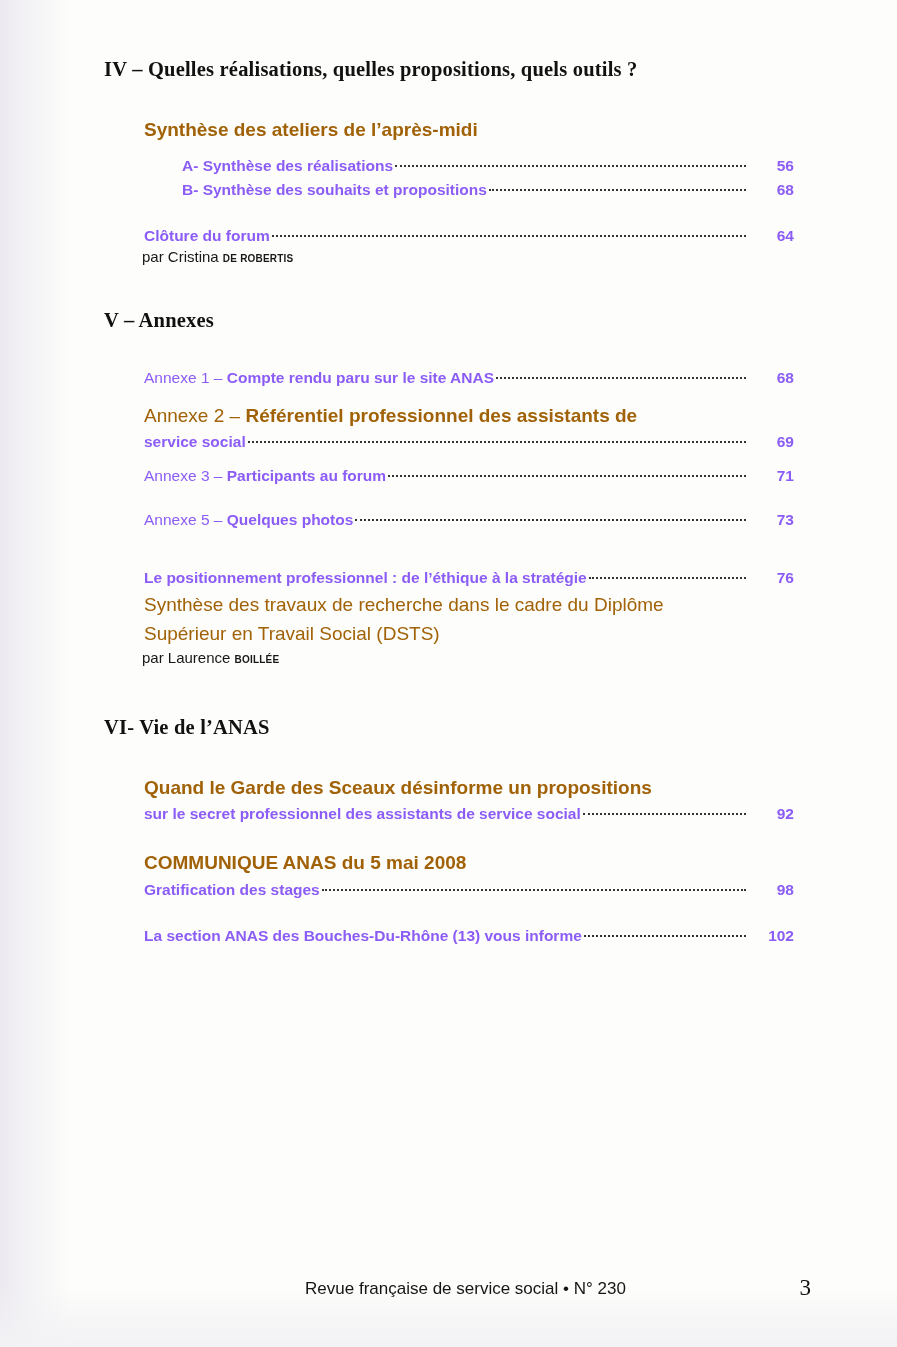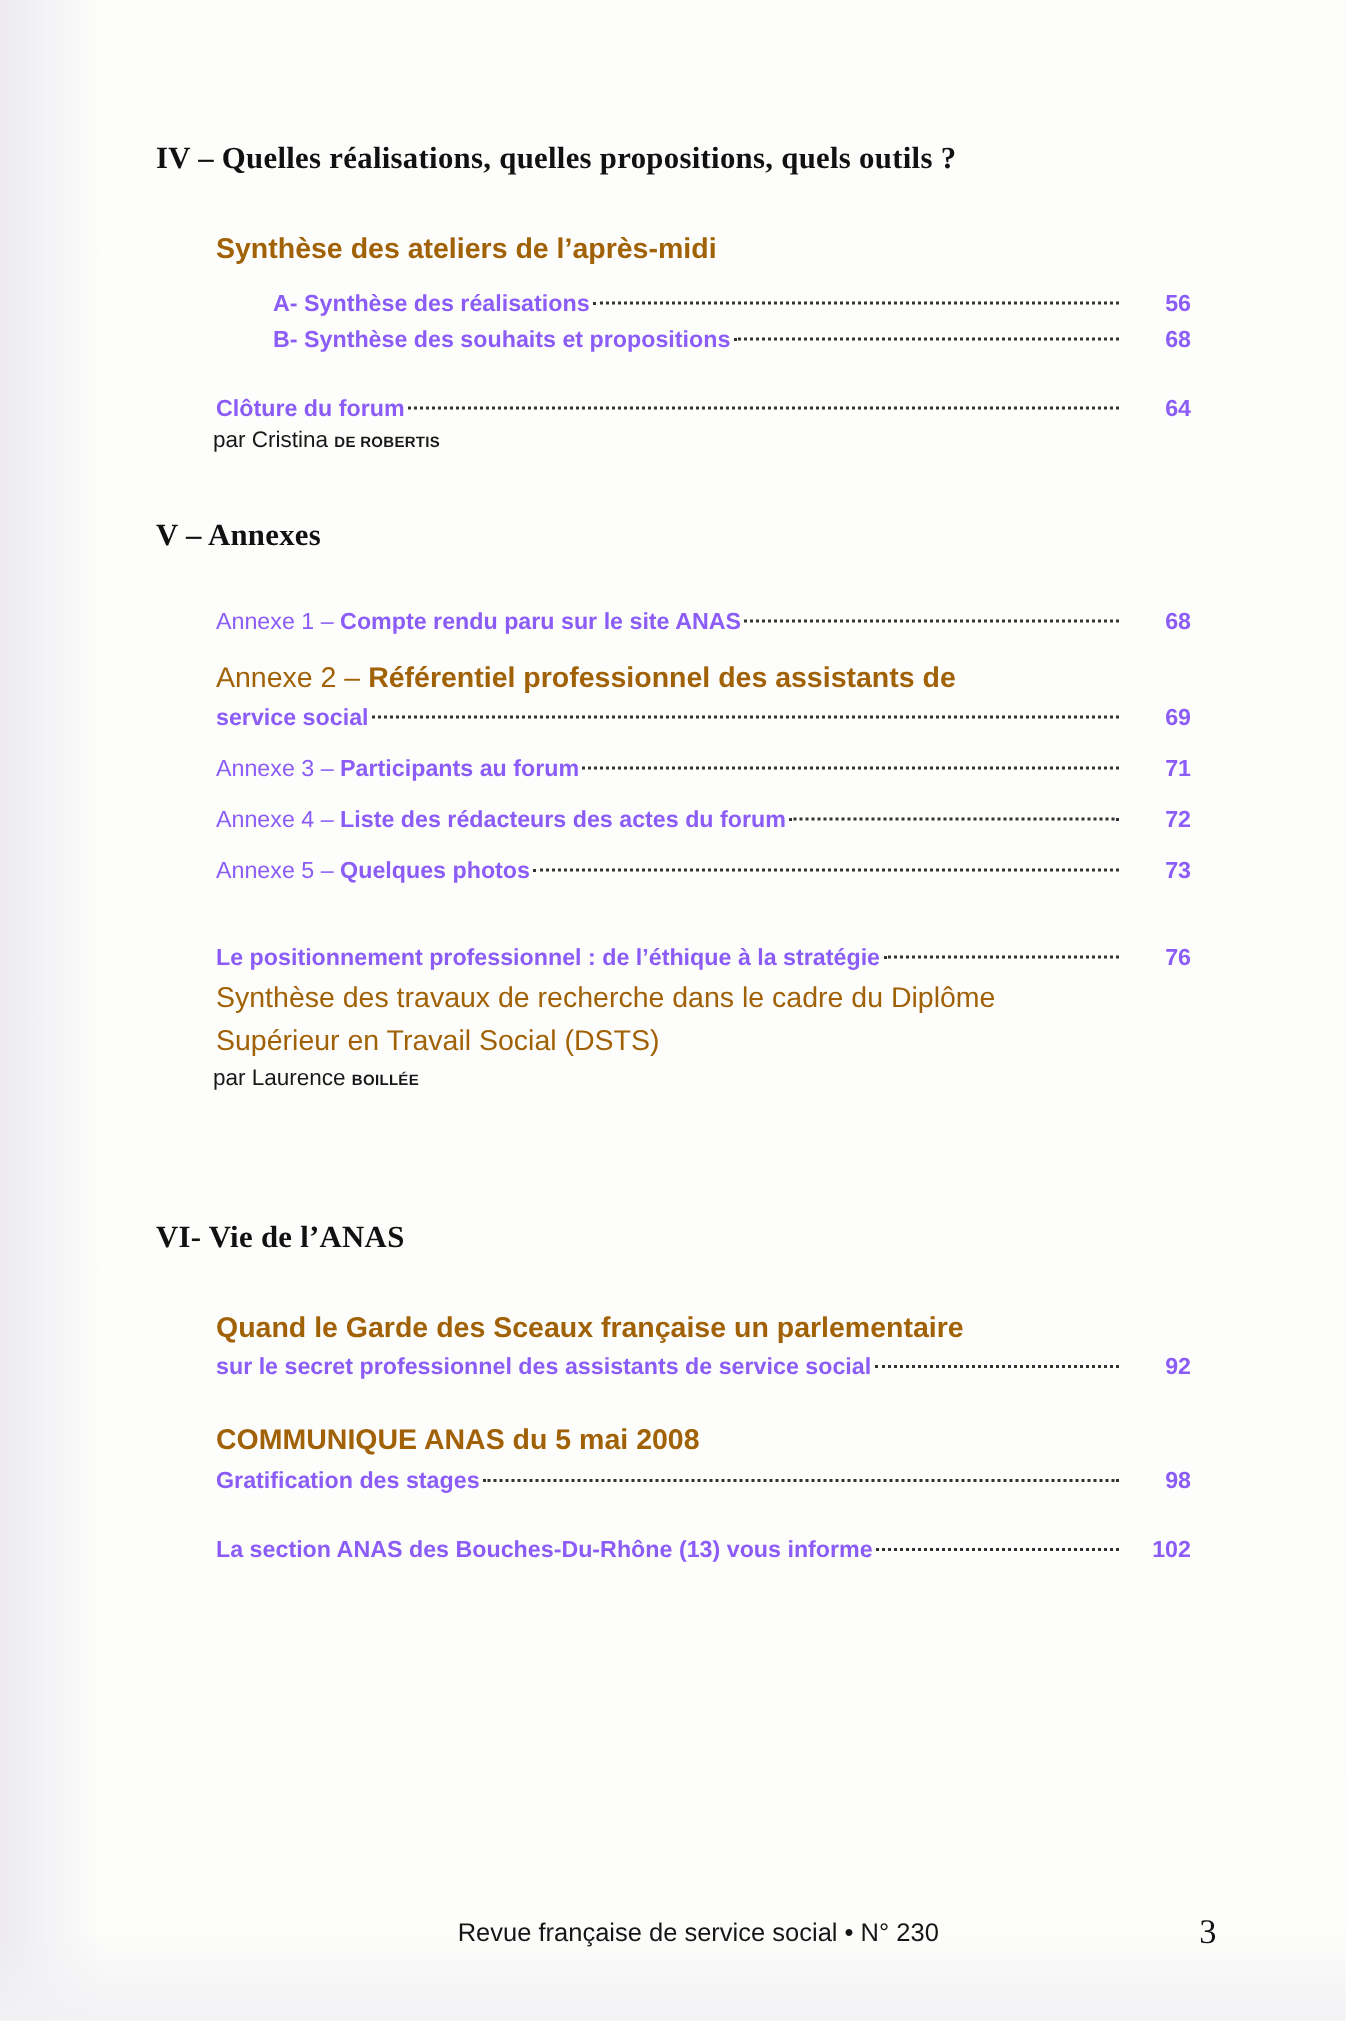--- a/index.html
+++ b/index.html
@@ -41,21 +41,20 @@
     width: 690px;
   }
 
   
   .sec-head {
     font-family: "Liberation Serif", serif;
     font-weight: bold;
     font-size: 20.5px;
     color: #111;
     letter-spacing: 0.2px;
-    margin-top: 37px;
   }
   .sec-head.v  { margin-top: 44px; }
 
   .block { margin-left: 40px; }
 
   
   .entry {
     display: flex;
     align-items: baseline;
     width: 650px;
@@ -195,26 +194,20 @@
 
       <div class="entry">
         <span class="txt reg">Annexe 3 – </span>
           <span class="txt bold">Participants au forum</span>
         <span class="dots"></span>
         <span class="pg">71</span>
       </div>
 
       <div class="gap-s"></div>
 
-      <div class="entry">
-        <span class="txt reg">Annexe 4 – </span>
-          <span class="txt bold">Liste des rédacteurs des actes du forum</span>
-        <span class="dots"></span>
-        <span class="pg">72</span>
-      </div>
 
       <div class="gap-s"></div>
 
       <div class="entry">
         <span class="txt reg">Annexe 5 – </span>
           <span class="txt bold">Quelques photos</span>
         <span class="dots"></span>
         <span class="pg">73</span>
       </div>
 
@@ -232,21 +225,21 @@
       </div>
     </div>
 
     <div class="gap-xl"></div>
     <div class="sec-head">VI- Vie de l’ANAS</div>
 
     <div class="gap-l"></div>
 
     <div class="block">
 
-      <div class="plain bold">Quand le Garde des Sceaux française un parlementaire</div>
+      <div class="plain bold">Quand le Garde des Sceaux désinforme un propositions</div>
       <div class="entry">
         <span class="txt bold">sur le secret professionnel des assistants de service social</span>
         <span class="dots"></span>
         <span class="pg">92</span>
       </div>
 
       <div class="gap-m"></div>
 
       <div class="plain bold">COMMUNIQUE ANAS du 5 mai 2008</div>
       <div class="entry">

